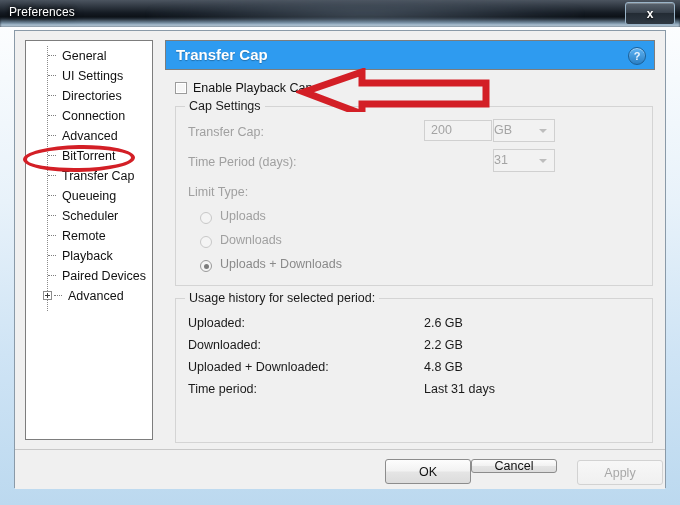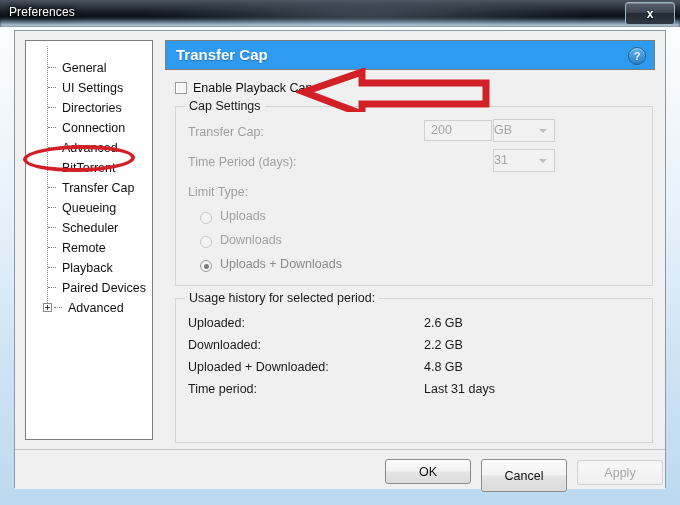--- a/index.html
+++ b/index.html
@@ -68,21 +68,21 @@
     background:#dfdfdf;border-top:1px solid #c8c8c8;
   }
   .buttonbar{
     position:absolute;left:0;top:419px;right:0;height:39px;background:#f0f0f0;
   }
 
   
   .tree{
     position:absolute;left:10px;top:9px;width:128px;height:400px;
     background:#ffffff;border:1px solid #7d7d7d;
-    box-sizing:border-box;padding-top:17px;
+    box-sizing:border-box;padding-top:5px;
     overflow:hidden;
   }
   .tnode{
     position:relative;height:20px;line-height:20px;
     font-size:12.5px;color:#111111;
     padding-left:36px;white-space:nowrap;
   }
   .tnode .dash{
     position:absolute;left:22px;top:9px;width:8px;height:1px;
     border-top:1px dotted #7d7d7d;
@@ -329,21 +329,21 @@
 
         </div>
 
       </div>
     </div>
 
     <div class="sep"></div>
 
     <div class="buttonbar">
       <div class="btn" style="left:370px;top:9px;width:86px;height:25px;">OK</div>
-      <div class="btn" style="left:466px;top:9px;width:86px;height:33px;">Cancel</div>
+      <div class="btn" style="left:456px;top:9px;width:86px;height:14px;">Cancel</div>
       <div class="btn dis" style="left:562px;top:10px;width:86px;height:25px;">Apply</div>
     </div>
   </div>
 
   <div class="anno" id="ellipse"></div>
 
   <svg class="anno" style="left:296px;top:68px;" width="196" height="44" viewBox="0 0 196 44">
     <polygon points="8,24 66,4 66,15 190,15 190,36 66,36 66,46" fill="#ffffff" fill-opacity="0.0" stroke="#d31f26" stroke-width="7" stroke-linejoin="miter"></polygon>
   </svg>
 

